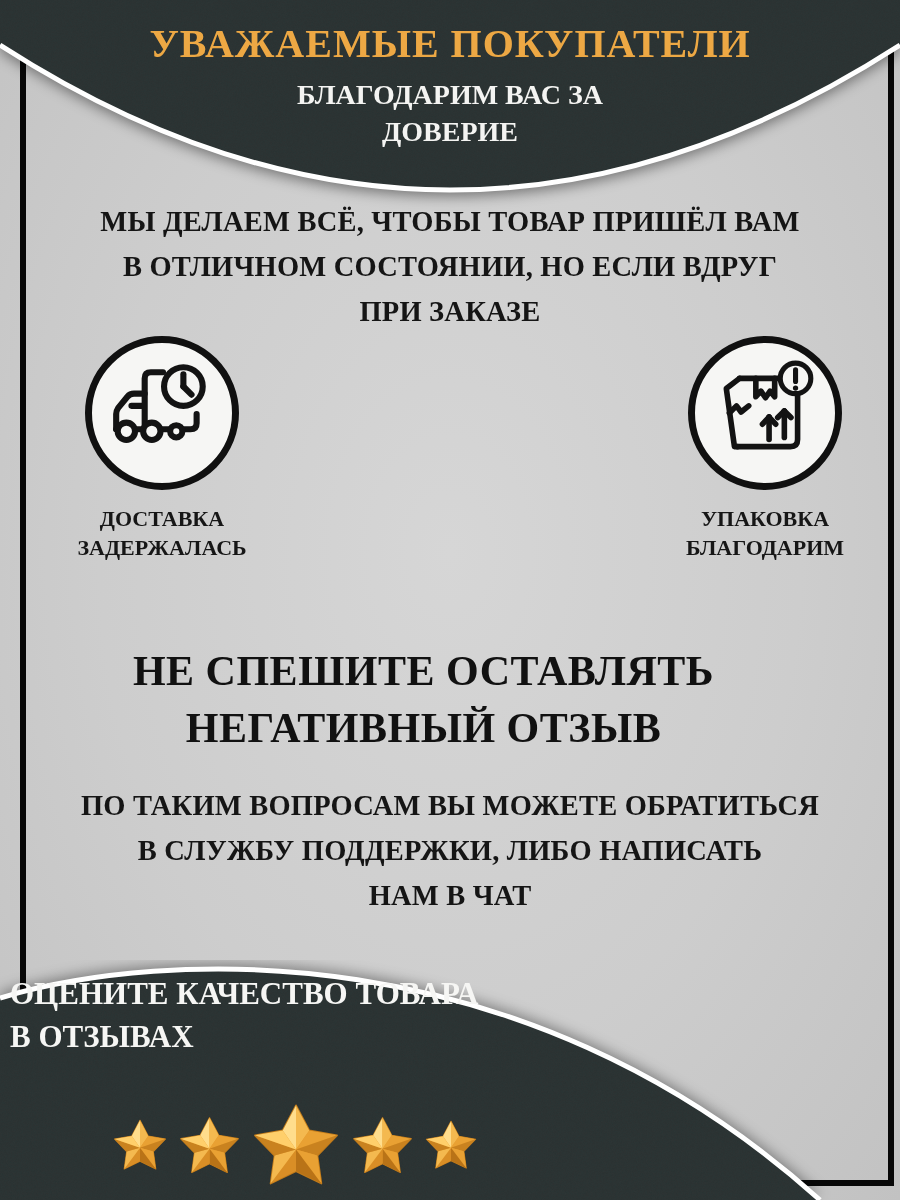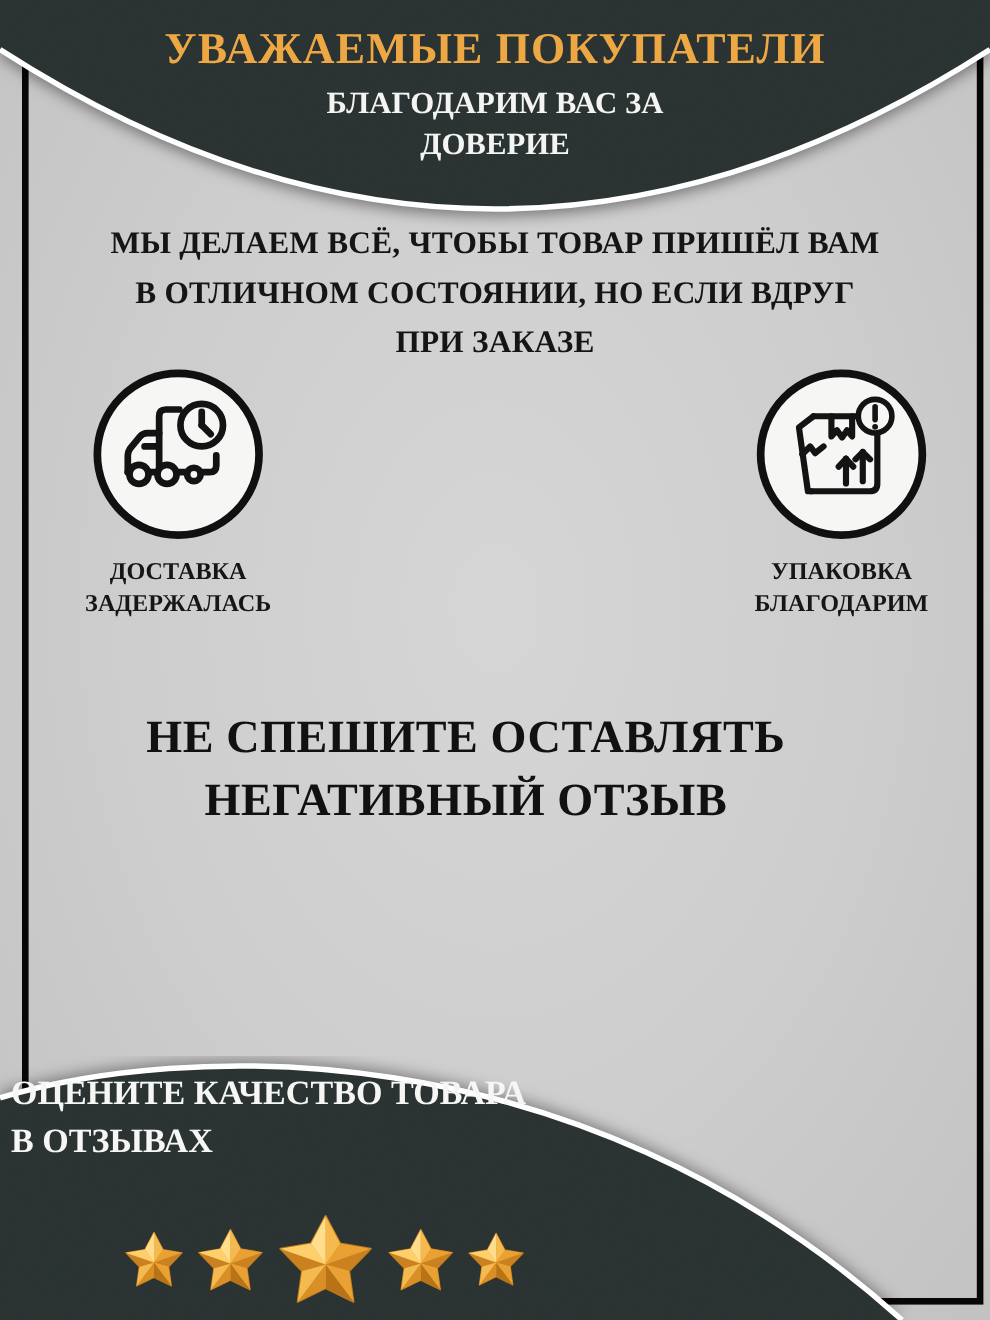--- a/index.html
+++ b/index.html
@@ -131,20 +131,23 @@
         </g>
       </svg>
     </div>
     <div class="issue-label preline">УПАКОВКА
 БЛАГОДАРИМ</div>
   </div>
 
   <div class="overlay headline preline">НЕ СПЕШИТЕ ОСТАВЛЯТЬ
 НЕГАТИВНЫЙ ОТЗЫВ</div>
 
+  <div class="overlay para support preline">ПО ТАКИМ ВОПРОСАМ ВЫ МОЖЕТЕ ОБРАТИТЬСЯ
+В СЛУЖБУ ПОДДЕРЖКИ, ЛИБО НАПИСАТЬ
+НАМ В ЧАТ</div>
 
   <div class="overlay footer-text preline">ОЦЕНИТЕ КАЧЕСТВО ТОВАРА
 В ОТЗЫВАХ</div>
 
   <svg width="0" height="0" style="position:absolute" aria-hidden="true">
     <defs>
       <g id="starShape">
         <polygon points="50,6 64.7,33.8 95.6,39.2 73.8,61.7 78.2,92.8 50,79 21.8,92.8 26.2,61.7 4.4,39.2 35.3,33.8" fill="#E49B2D" stroke="#C07A1A" stroke-width="2" stroke-linejoin="round"></polygon>
         <polygon points="50,55 35.3,33.8 50,6" fill="#FFDD8C"></polygon>
         <polygon points="50,55 50,6 64.7,33.8" fill="#F4B94F"></polygon>

